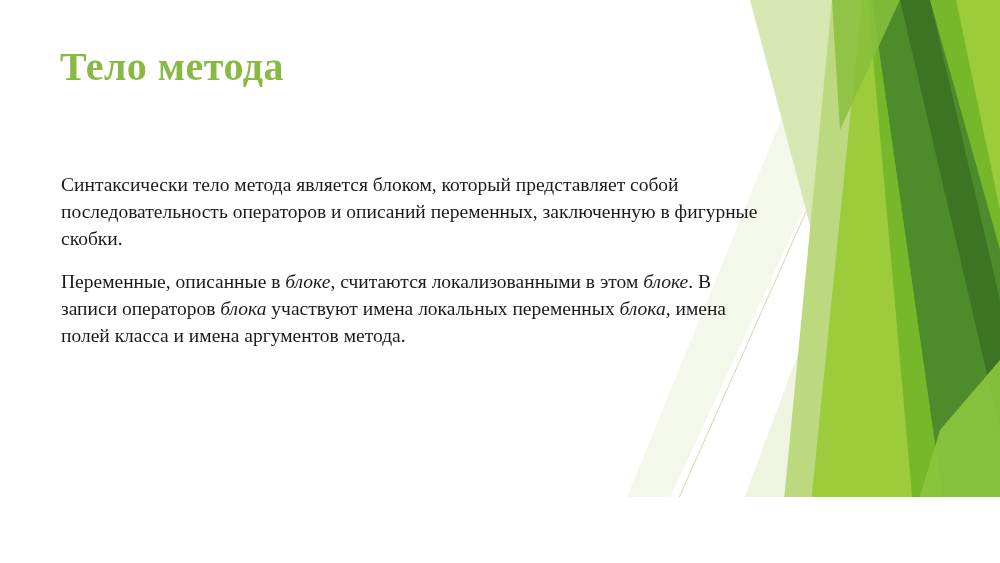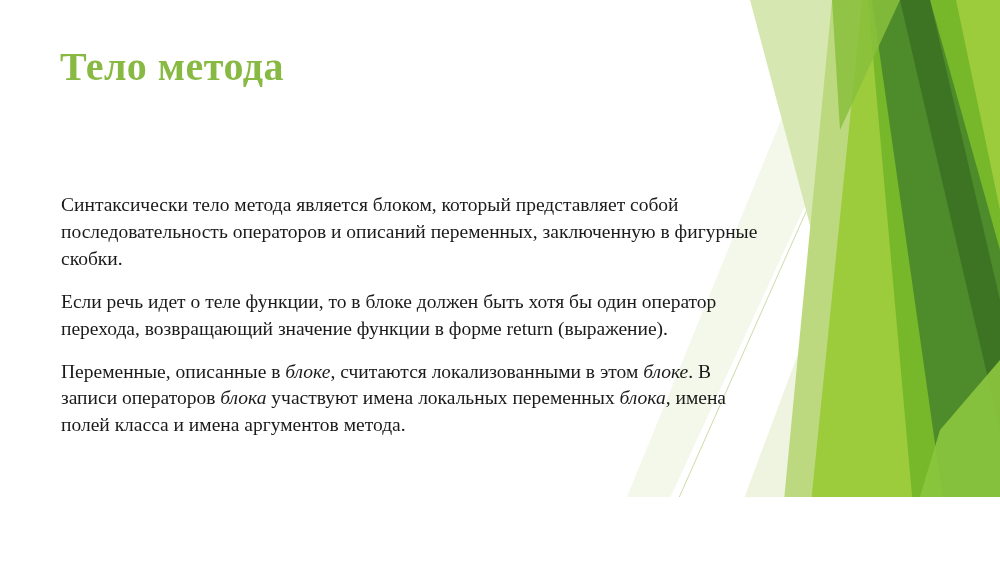--- a/index.html
+++ b/index.html
@@ -41,21 +41,21 @@
     font-size: 40px;
     line-height: 1.1;
     color: #87b943;
     letter-spacing: 0.5px;
   }
 
   
   .body-block {
     position: absolute;
     left: 61px;
-    top: 192px;
+    top: 172px;
     width: 710px;
   }
   .para {
     font-family: "Liberation Serif", serif;
     font-size: 19.5px;
     line-height: 1.38;
     color: #1a1a1a;
     margin: 0 0 16px 0;
     text-align: left;
   }
@@ -96,17 +96,16 @@
       <polygon points="232,0 300,0 240,130" fill="#89c03c" opacity="0.85"></polygon>
 
       <polygon points="340,430 400,360 400,563 300,563" fill="#8cc63e" opacity="0.9"></polygon>
     </svg>
   </div>
 
   <div class="title" style="color: rgb(135, 185, 67);">Тело метода</div>
 
   <div class="body-block">
     <p class="para"><span>Синтаксически тело метода является блоком, который представляет собой последовательность операторов и описаний переменных, заключенную в фигурные скобки.</span></p>
-    <p class="para"><span>Если речь идет о теле функции, то в блоке должен быть хотя бы один оператор перехода, возвращающий значение функции в форме return (выражение).</span></p>
     <p class="para"><span>Переменные, описанные в </span><em>блоке</em><span>, считаются локализованными в этом </span><em>блоке</em><span>. В записи операторов </span><em>блока</em><span> участвуют имена локальных переменных </span><em>блока</em><span>, имена полей класса и имена аргументов метода.</span></p>
   </div>
 
 </div>
 
 </body></html>

